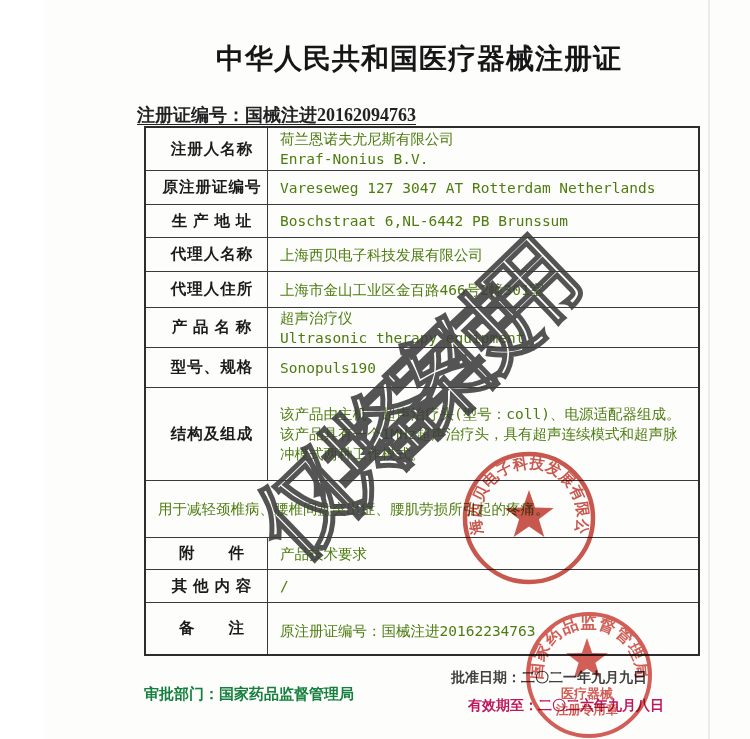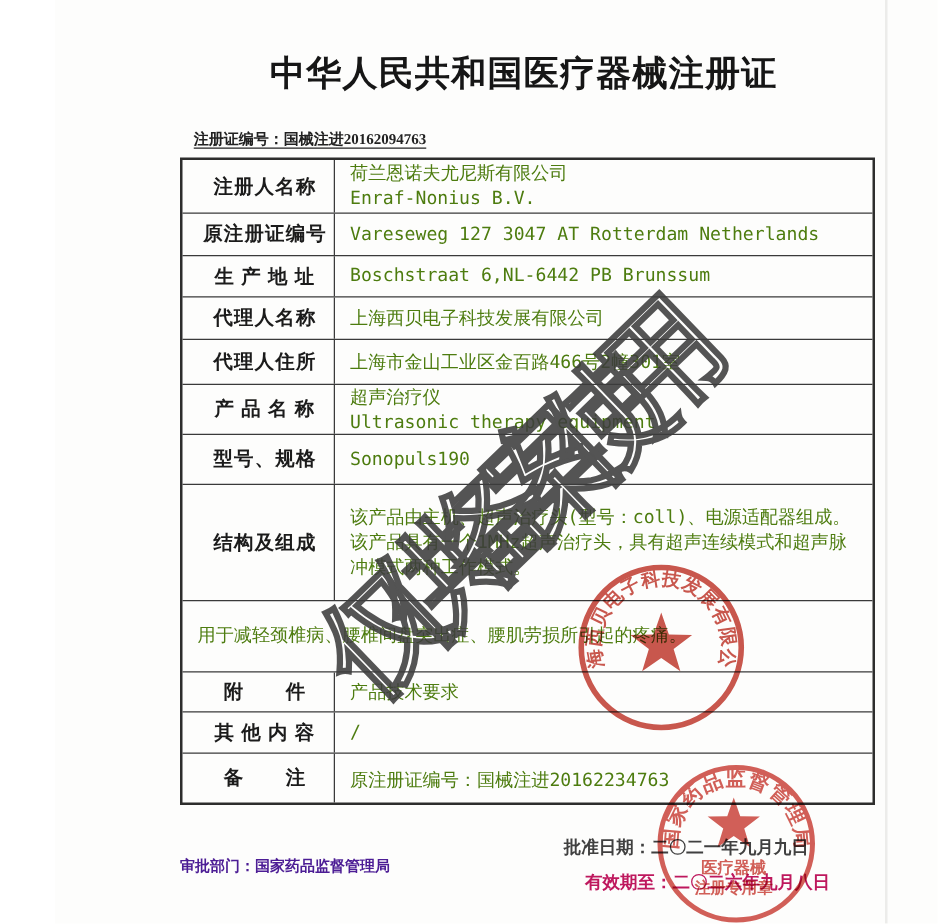--- a/index.html
+++ b/index.html
@@ -7,21 +7,21 @@
     position:relative;width:750px;height:739px;background:#fdfdfc;
     overflow:hidden;font-family:"Liberation Serif","DejaVu Serif",serif;color:#1e1e1e;margin-left:44px;
   }
   .scanline{position:absolute;top:0;left:664px;width:2px;height:739px;background:#ececea;}
   .doc-title{
     position:absolute;top:40px;left:0;width:750px;text-align:center;
     font-family:"DejaVu Sans","Liberation Sans",sans-serif;
     font-weight:bold;font-size:28px;letter-spacing:1px;color:#161616;
   }
   .reg-no{
-    position:absolute;top:103px;left:111px;font-size:12px;font-weight:bold;
+    position:absolute;top:103px;left:93px;font-size:18px;font-weight:bold;
     font-family:"Liberation Serif","DejaVu Serif",serif;
     text-decoration:underline;text-underline-offset:3px;color:#222;
   }
   .cert-table{
     position:absolute;top:126px;left:100px;width:556px;
     border:2px solid #2d2d2d;box-sizing:border-box;background:transparent;
   }
   .trow{display:flex;border-top:1px solid #3a3a3a;box-sizing:border-box;}
   .trow:first-child{border-top:none;}
   .tlabel{
@@ -31,21 +31,21 @@
     font-family:"Liberation Serif","DejaVu Serif",serif;
     padding-left:11px;
   }
   .tvalue{
     flex:1;display:flex;align-items:center;box-sizing:border-box;
     padding:3px 8px 3px 12px;
     font-family:"DejaVu Sans Mono","Liberation Mono",monospace;
     font-size:14.5px;line-height:1.38;color:#4d7c0f;
   }
   .val{white-space:pre-line;}
-  .footer-dept{position:absolute;top:685px;left:100px;font-size:12px;font-weight:bold;color:#4c1d95;}
+  .footer-dept{position:absolute;top:685px;left:100px;font-size:15px;font-weight:bold;color:#15803d;}
   .footer-date1{position:absolute;top:669px;left:407px;font-size:14px;font-weight:bold;color:#404040;}
   .footer-date2{position:absolute;top:697px;left:424px;font-size:14px;font-weight:bold;color:#be185d;}
   .watermark{position:absolute;top:0;left:0;pointer-events:none;}
   .watermark text{
     fill:none;stroke:#3d3d3d;stroke-width:2px;opacity:.88;
     font-family:"DejaVu Sans","Liberation Sans",sans-serif;font-weight:bold;
     letter-spacing:-33px;
   }
   .seal{position:absolute;pointer-events:none;mix-blend-mode:multiply;opacity:.85;}
   .seal text{font-family:"DejaVu Sans","Liberation Sans",sans-serif;font-weight:bold;}
@@ -122,21 +122,21 @@
       <div class="tvalue">
           <span class="val">产品技术要求</span>
         </div>
     </div>
     <div class="trow" style="height:33px">
       <div class="tlabel">其 他 内 容</div>
       <div class="tvalue">
           <span class="val">/</span>
         </div>
     </div>
-    <div class="trow" style="height:40px">
+    <div class="trow" style="height:52px">
       <div class="tlabel">备　　注</div>
       <div class="tvalue" style="align-items:center;padding-top:7px">
           <span class="val">原注册证编号：国械注进20162234763</span>
         </div>
     </div>
   </div>
 
   <div class="footer-dept">审批部门：国家药品监督管理局</div>
   <div class="footer-date1">批准日期：二〇二一年九月九日</div>
   <div class="footer-date2">有效期至：二〇二六年九月八日</div>

